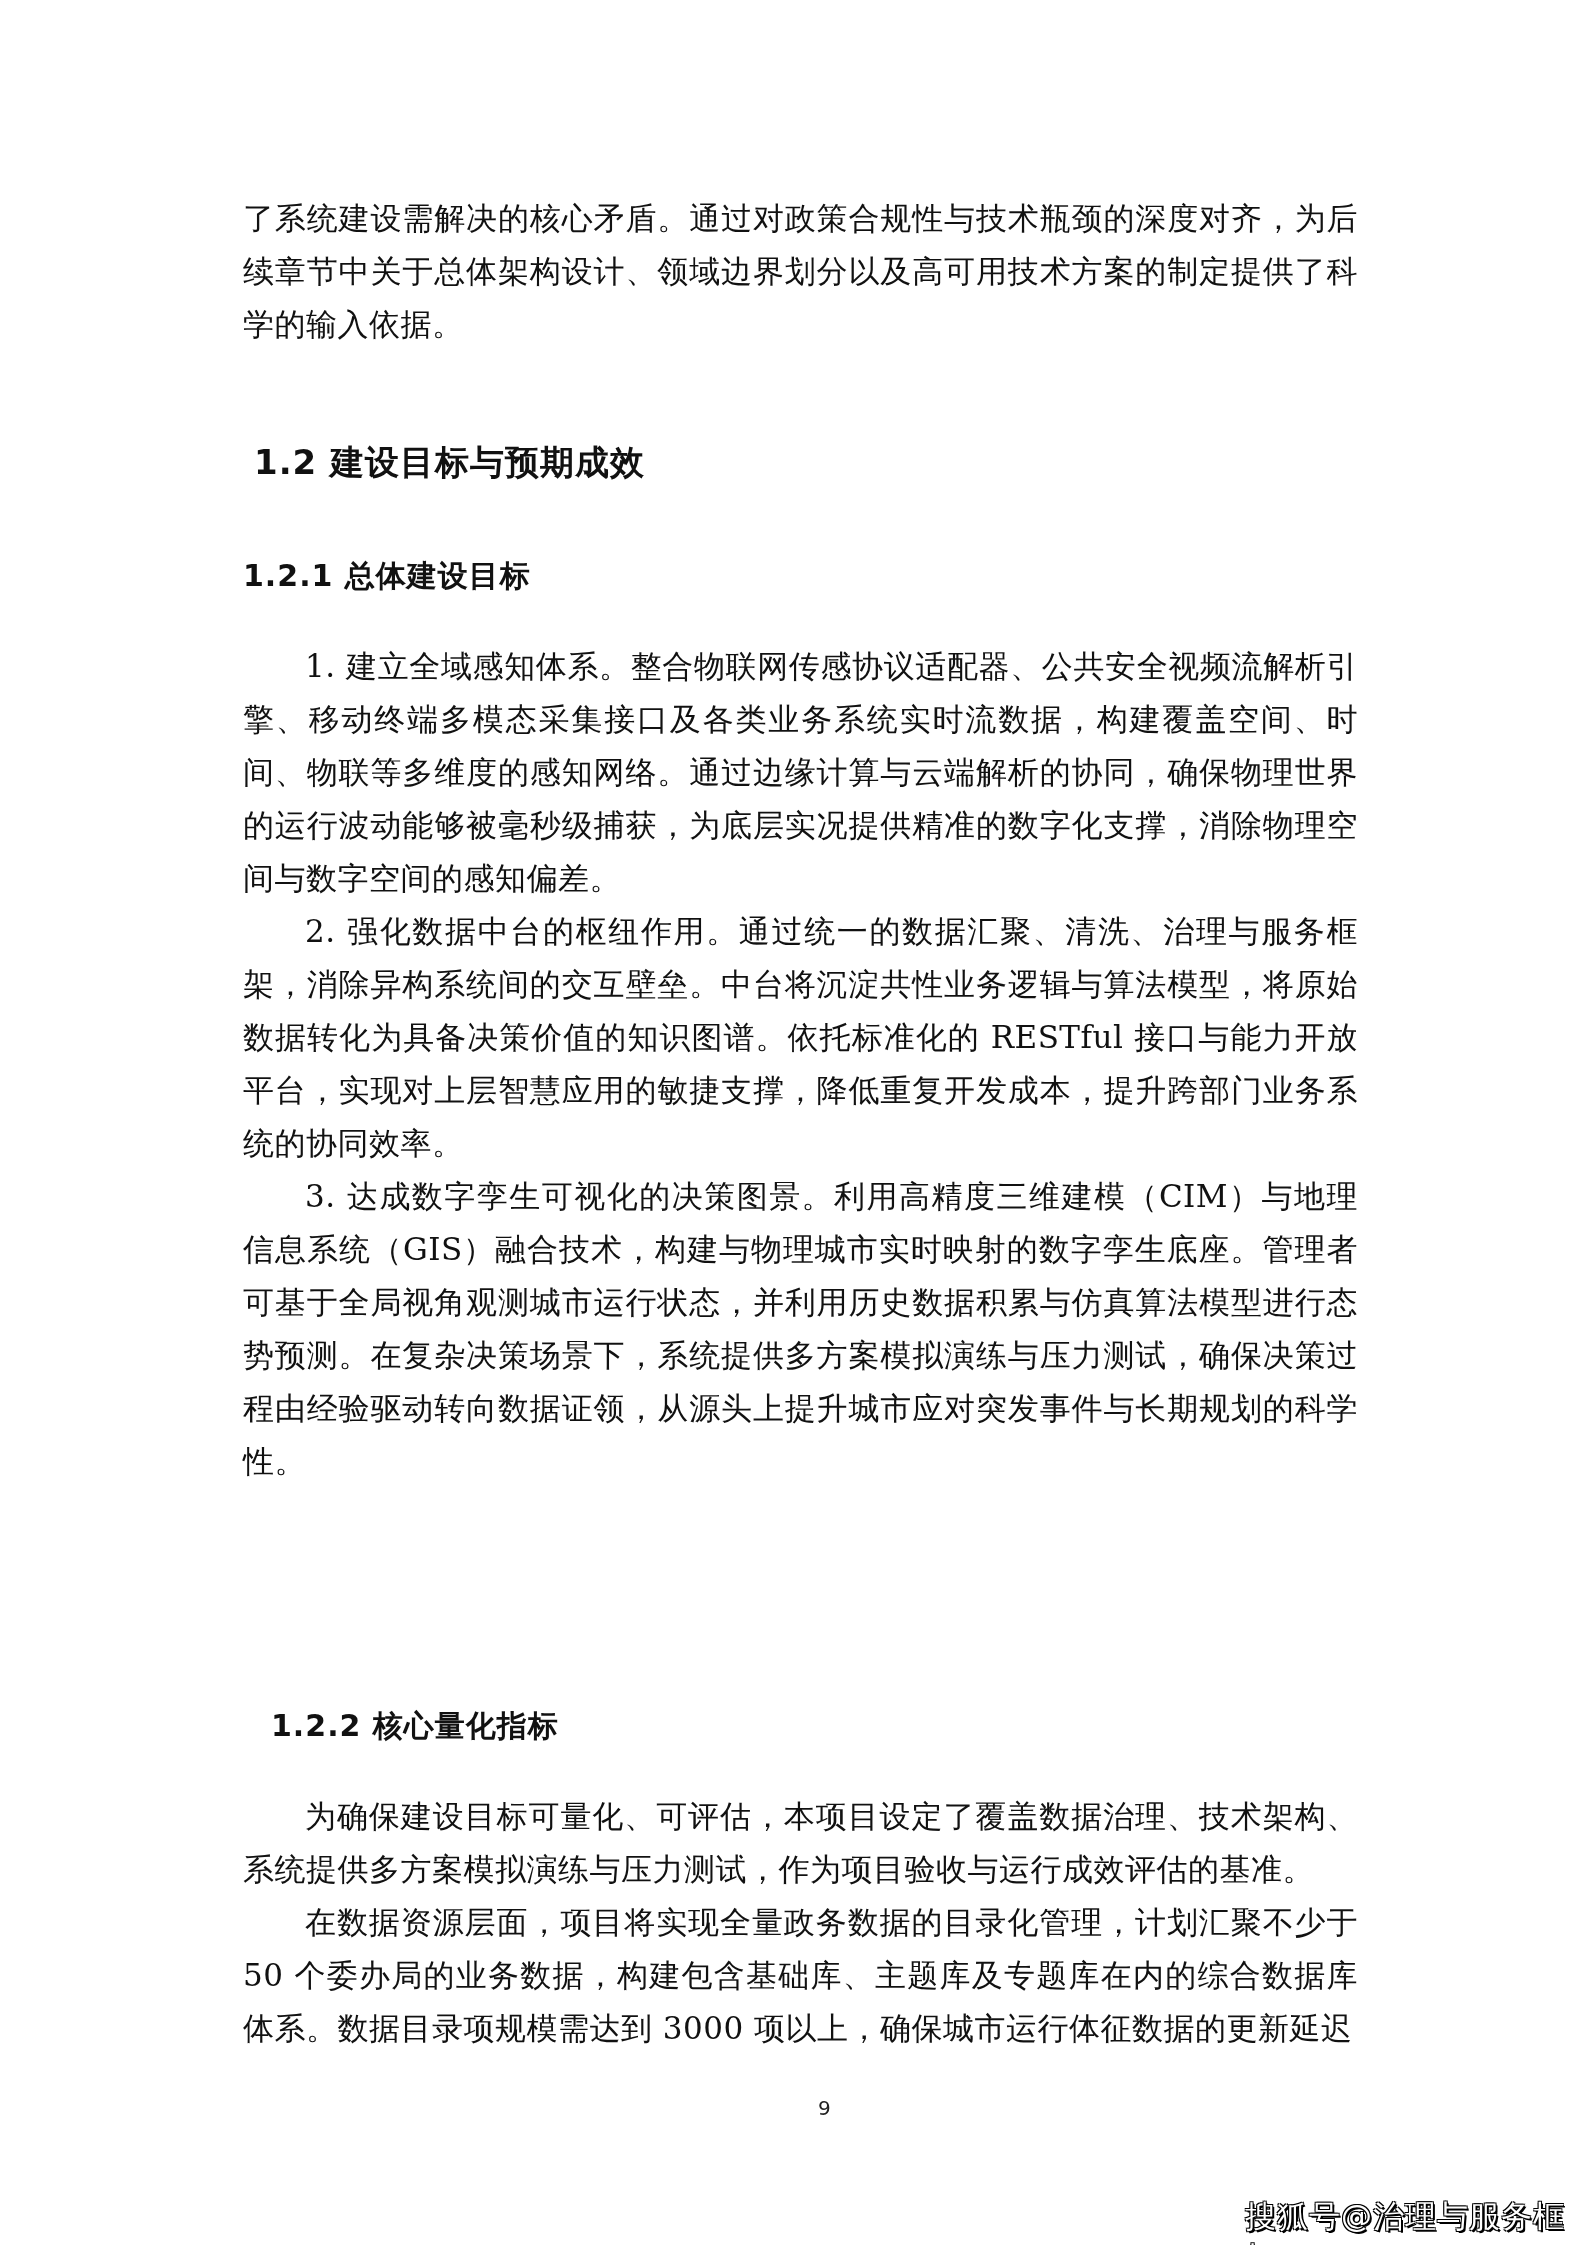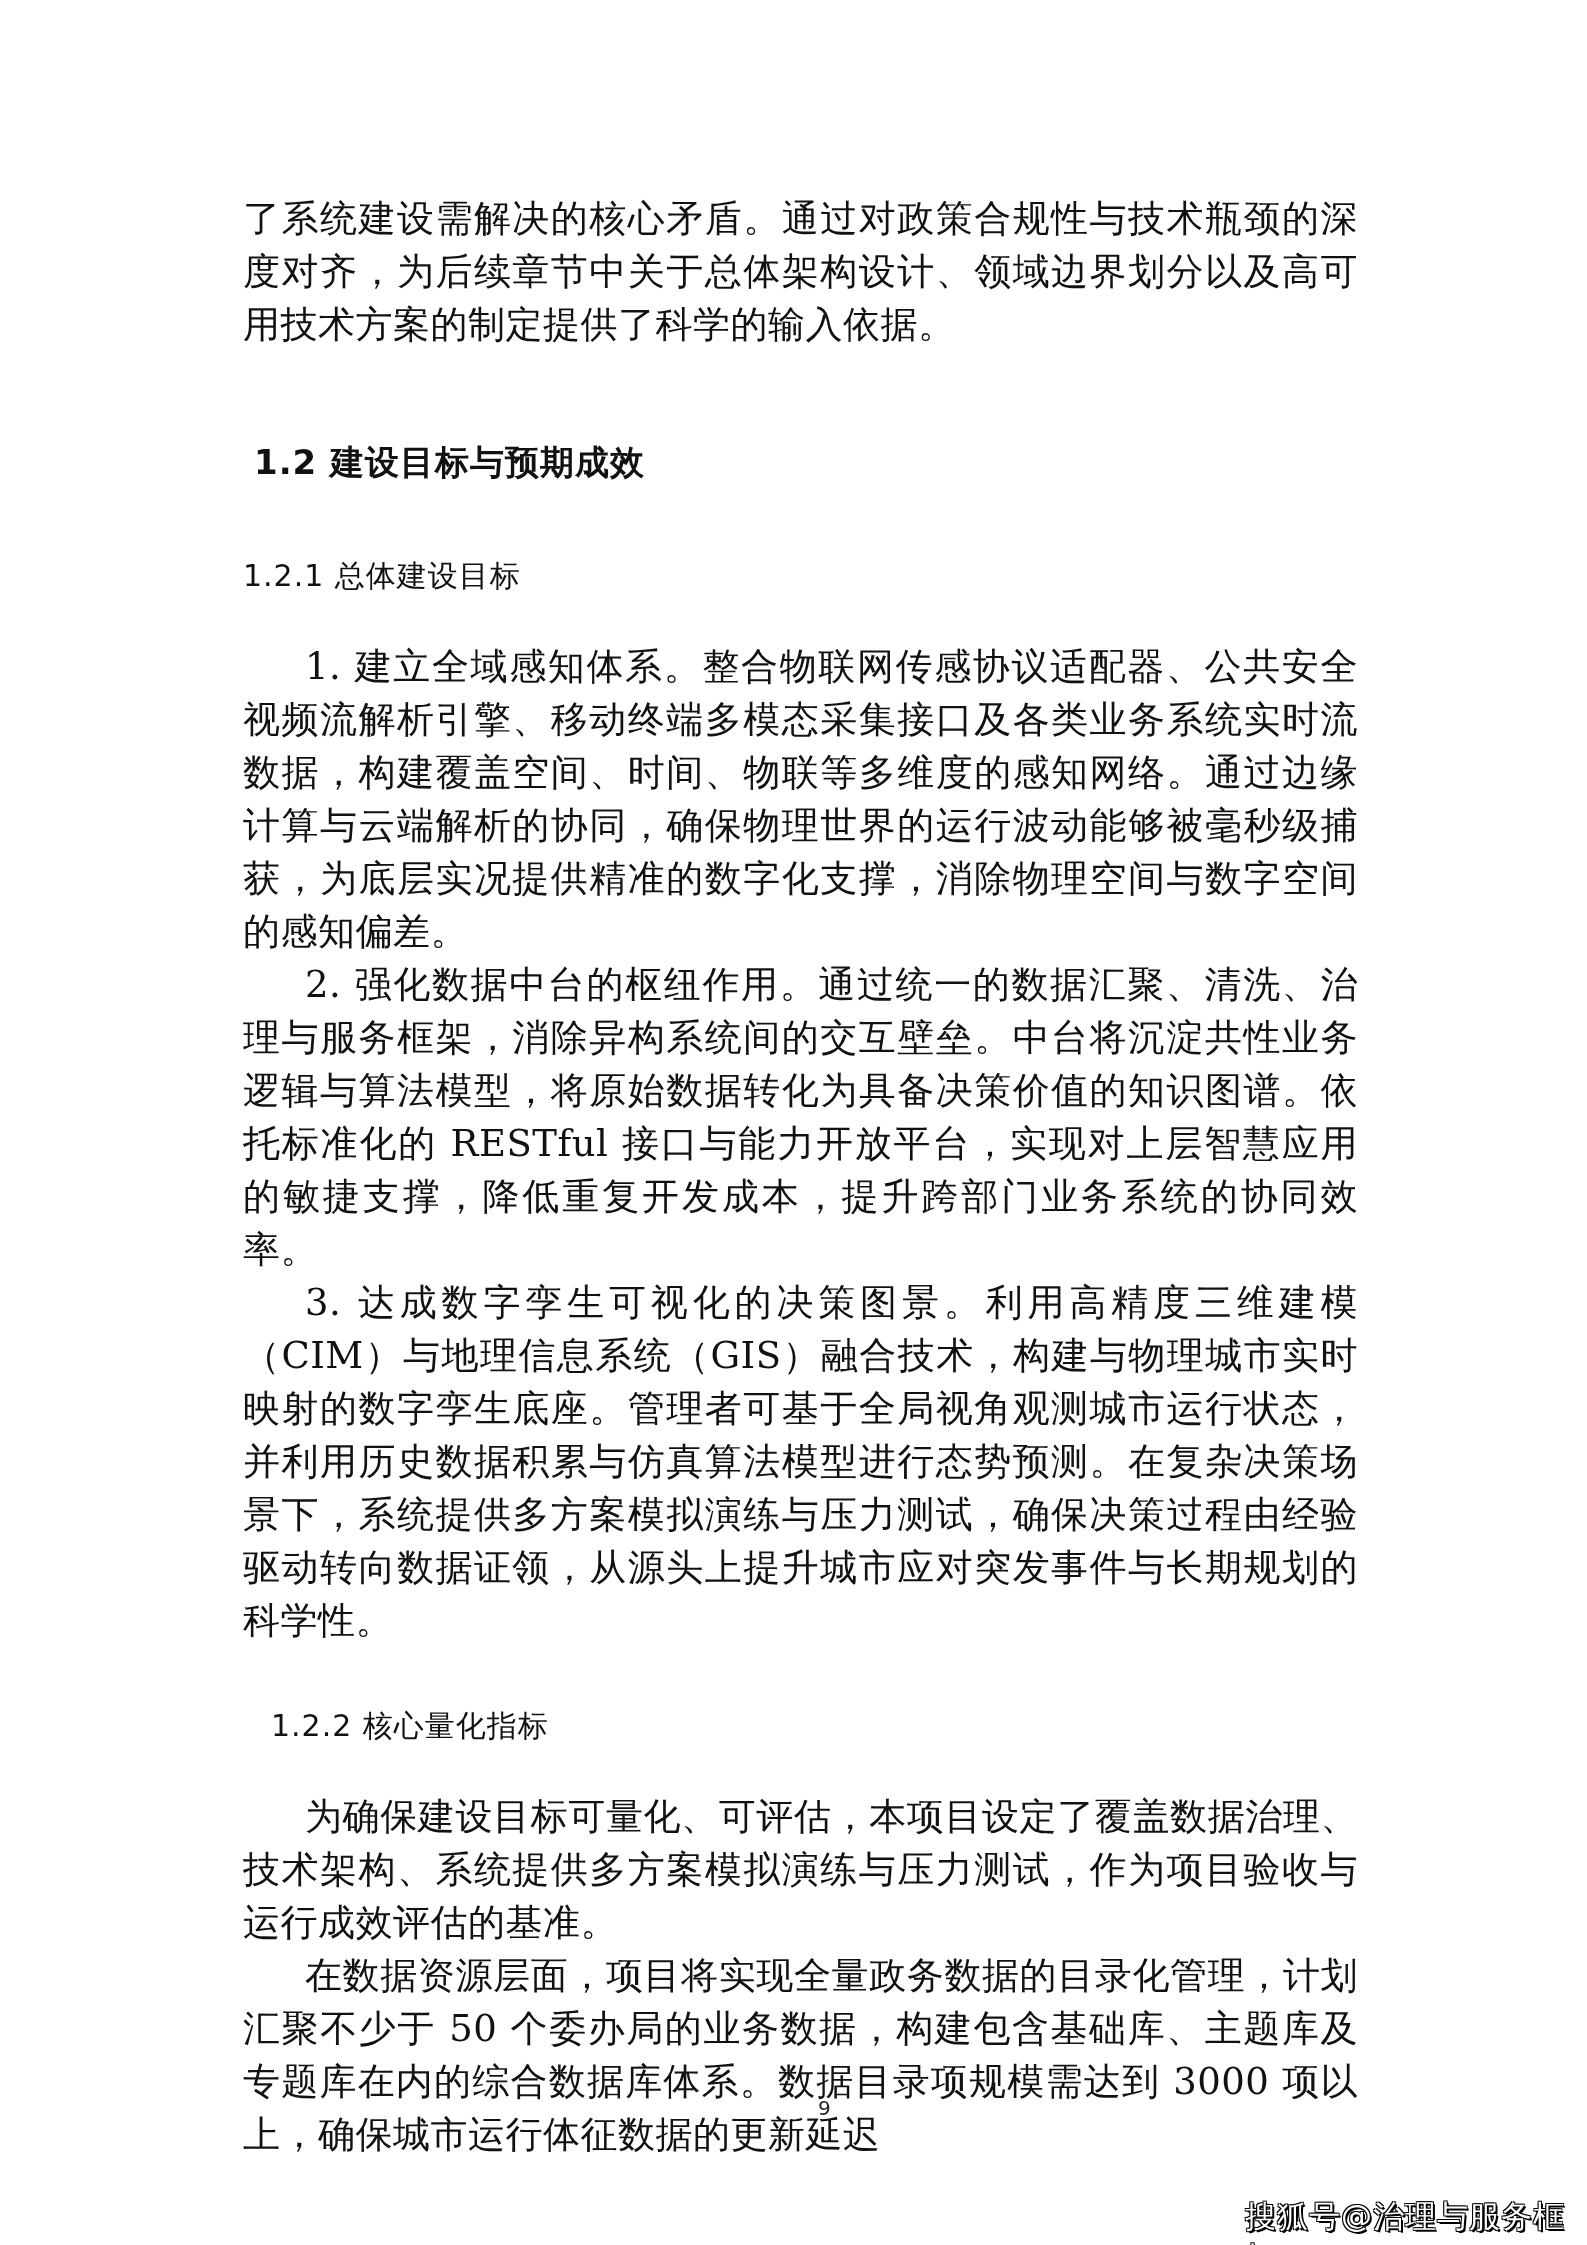--- a/index.html
+++ b/index.html
@@ -4,33 +4,33 @@
 <style>
   html, body { margin: 0; padding: 0; background: #ffffff; }
   body {
     width: 1587px; height: 2245px; position: relative; overflow: hidden;
     font-family: "DejaVu Serif", "Liberation Serif", serif;
     color: #111111;
   }
   .page { position: absolute; left: 0; top: 0; width: 1587px; height: 2245px; }
   .text-block { position: absolute; left: 243px; width: 1115px; }
   .para {
-    font-size: 37px; line-height: 53px; margin: 0; text-align: justify;
+    font-size: 31px; line-height: 53px; margin: 0; text-align: justify;
     letter-spacing: 0.5px;
   }
   .indent { text-indent: 62px; }
   .h2 {
     position: absolute; left: 254px;
     font-family: "DejaVu Sans", "Liberation Sans", sans-serif;
     font-weight: bold; font-size: 34px; margin: 0; letter-spacing: 1px;
   }
   .h3 {
     position: absolute; left: 243px;
     font-family: "DejaVu Sans", "Liberation Sans", sans-serif;
-    font-weight: normal; font-size: 30px; margin: 0; letter-spacing: 1px;
+    font-weight: bold; font-size: 30px; margin: 0; letter-spacing: 1px;
   }
   .page-number {
     position: absolute; left: 818px; top: 2096px;
     font-family: "DejaVu Sans", "Liberation Sans", sans-serif;
     font-size: 20px; color: #222;
   }
   .watermark {
     position: absolute; left: 1245px; top: 2196px;
     font-family: "DejaVu Sans", "Liberation Sans", sans-serif;
     font-size: 31px; color: #ffffff; letter-spacing: 1px;

